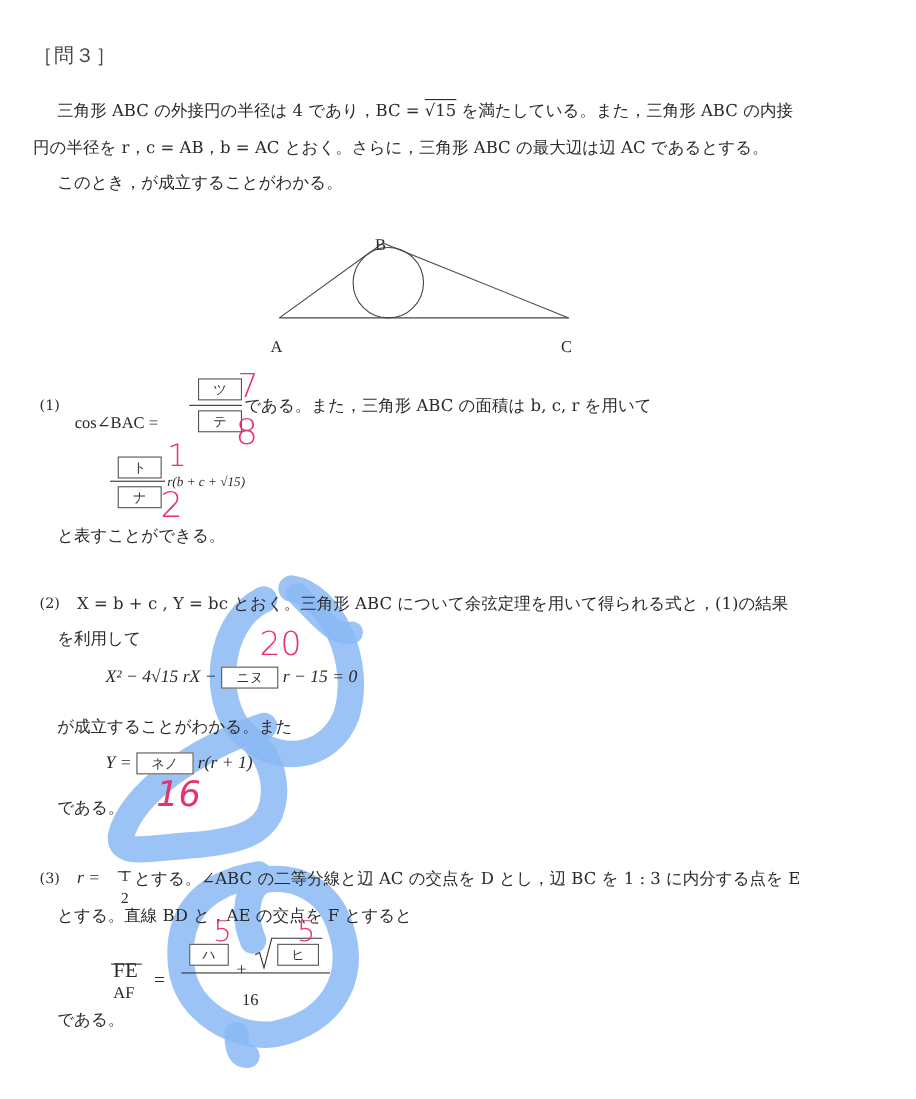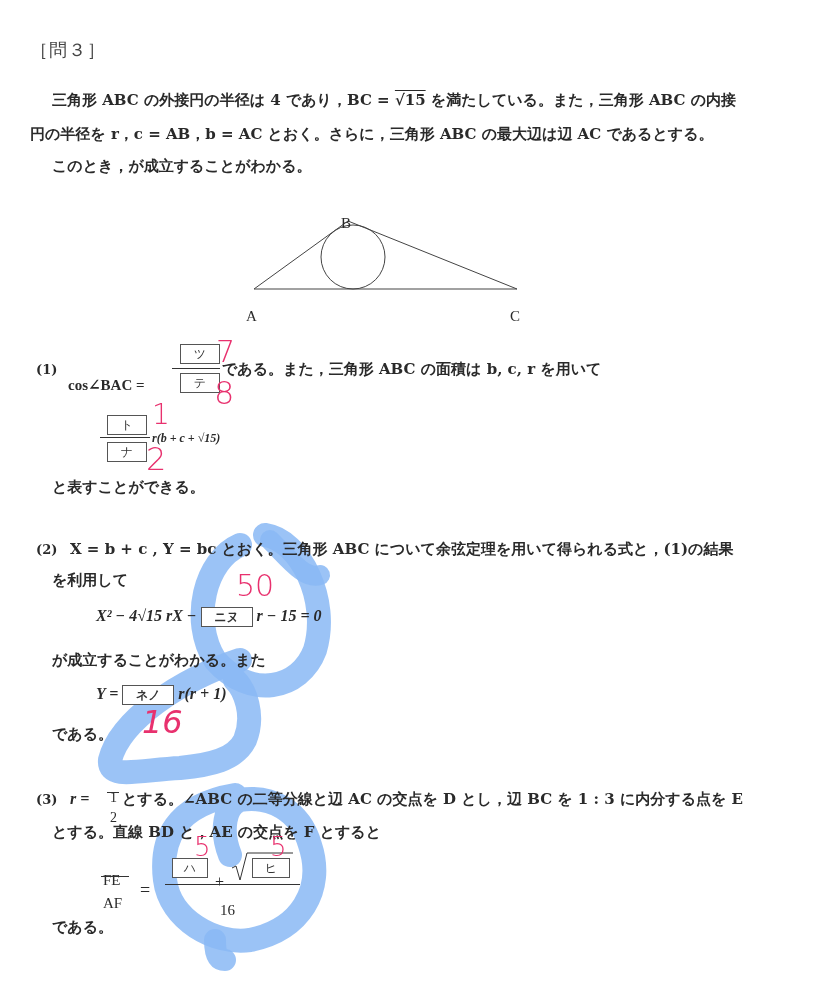--- a/index.html
+++ b/index.html
@@ -1,21 +1,21 @@
 <!DOCTYPE html>
 <html><head>
 <meta charset="utf-8">
 <style>
   html, body { margin: 0; padding: 0; }
   body {
     width: 833px; height: 999px; background: #ffffff; position: relative; overflow: hidden;
     font-family: "DejaVu Serif", "Liberation Serif", serif; color: #2a2a2a;
   }
   .abs { position: absolute; white-space: nowrap; }
-  .txt { font-size: 15px; line-height: 20px; font-weight: bold; }
+  .txt { font-size: 15px; line-height: 20px; }
   .it { font-style: italic; font-family: "Liberation Serif", "DejaVu Serif", serif; }
   .serif { font-family: "Liberation Serif", "DejaVu Serif", serif; margin-top: 16px; }
   .box {
     display: inline-block; border: 1px solid #555; background: #fff;
     text-align: center; font-size: 12px; line-height: 18px; height: 18px;
     font-family: "DejaVu Sans", sans-serif; color: #333; box-sizing: content-box;
   }
   .fracline { position: absolute; height: 1px; background: #333; }
   .hw { position: absolute; color: #e8316e; font-family: "DejaVu Sans", sans-serif; font-weight: 300; }
   svg { position: absolute; }
@@ -79,34 +79,34 @@
 <div class="abs txt" style="left:52px;top:724px;z-index:1">である。</div>
 
 <div class="abs txt" style="left:36px;top:790px;font-size:13px;z-index:1">(3)</div>
 <div class="abs txt it" style="left:70px;top:789px;font-size:16px;z-index:1">r = </div>
 <div class="abs serif" style="left:110px;top:774px;font-size:14px;z-index:1">1</div>
 <div class="fracline" style="left:107px;top:792px;width:12px;z-index:1"></div>
 <div class="abs serif" style="left:110px;top:794px;font-size:14px;z-index:1">2</div>
 <div class="abs txt" style="left:122px;top:789px;z-index:1"> とする。∠ABC の二等分線と辺 AC の交点を D とし，辺 BC を 1 : 3 に内分する点を E</div>
 <div class="abs txt" style="left:52px;top:822px;z-index:1">とする。直線 BD と，AE の交点を F とすると</div>
 
-<div class="abs serif" style="left:103px;top:856px;font-size:15px;z-index:1">FE</div>
+<div class="abs serif" style="left:103px;top:856px;font-size:19px;z-index:1">FE</div>
 <div class="fracline" style="left:101px;top:876px;width:28px;z-index:1"></div>
 <div class="abs serif" style="left:103px;top:879px;font-size:15px;z-index:1">AF</div>
 <div class="abs serif" style="left:140px;top:864px;font-size:18px;z-index:1">=</div>
 <div class="abs" style="left:172px;top:857px;z-index:2"><span class="box" style="width:34px">ハ</span></div>
 <div class="abs serif" style="left:215px;top:857px;font-size:16px;z-index:1">+</div>
 <svg width="833" height="999" style="left:0;top:0;z-index:2">
   <polyline points="232,868 236,866 240,880 247,853 293,853" fill="none" stroke="#333" stroke-width="1"></polyline>
 </svg>
 <div class="abs" style="left:252px;top:857px;z-index:2"><span class="box" style="width:36px">ヒ</span></div>
 <div class="fracline" style="left:165px;top:884px;width:135px;z-index:2"></div>
 <div class="abs serif" style="left:220px;top:886px;font-size:15px;z-index:1">16</div>
 <div class="abs txt" style="left:52px;top:917px;z-index:1">である。</div>
 
 <div class="hw" style="left:216px;top:334px;font-size:30px;z-index:3">7</div>
 <div class="hw" style="left:214px;top:374px;font-size:32px;z-index:3">8</div>
 <div class="hw" style="left:152px;top:398px;font-size:28px;z-index:3">1</div>
 <div class="hw" style="left:146px;top:440px;font-size:32px;z-index:3">2</div>
-<div class="hw" style="left:236px;top:568px;font-size:30px;z-index:3">50</div>
+<div class="hw" style="left:236px;top:568px;font-size:30px;z-index:3">20</div>
 <div class="hw" style="left:142px;top:703px;font-size:32px;font-style:italic;z-index:3">16</div>
 <div class="hw" style="left:194px;top:832px;font-size:26px;z-index:3">5</div>
 <div class="hw" style="left:270px;top:832px;font-size:26px;z-index:3">5</div>
 
 </body></html>

